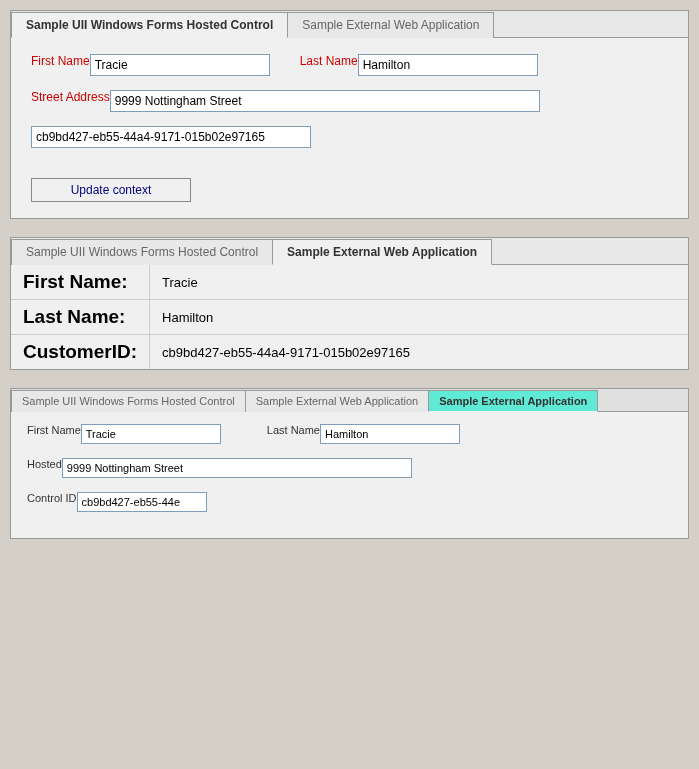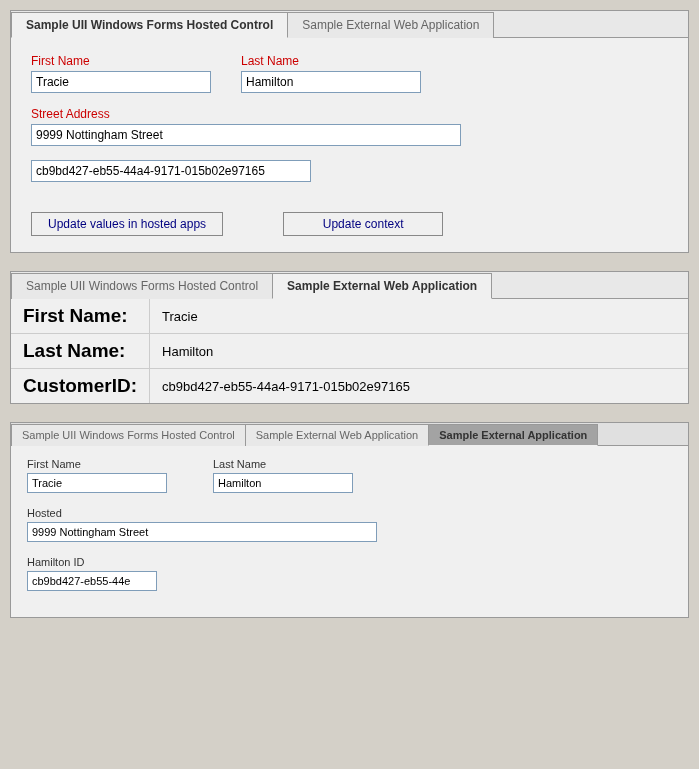--- a/index.html
+++ b/index.html
@@ -56,21 +56,21 @@
     }
 
     .form-row {
       display: flex;
       gap: 30px;
       margin-bottom: 14px;
     }
 
     .form-group {
       display: flex;
-      flex-direction: column;
+      flex-direction: row;
     }
 
     .form-group label {
       color: #cc0000;
       font-size: 12px;
       margin-bottom: 3px;
     }
 
     .form-group input[type="text"] {
       border: 1px solid #7f9db9;
@@ -166,21 +166,21 @@
     .panel3 .tab-bar {
       background: #e0e0e0;
     }
 
     .panel3 .tab {
       font-size: 11px;
       padding: 4px 10px;
     }
 
     .panel3 .tab.active {
-      background: #a3a3a3;
+      background: #5eead4;
     }
   </style>
 </head>
 <body>
 
 <div class="panel">
   <div class="tab-bar">
     <div class="tab active">
       <span>Sample UII Windows Forms Hosted Control</span>
     </div>
@@ -204,21 +204,20 @@
         <label>Street Address</label>
         <input type="text" class="input-street" value="9999 Nottingham Street" style="">
       </div>
     </div>
     <div class="form-row">
       <div class="form-group">
         <input type="text" class="input-id" value="cb9bd427-eb55-44a4-9171-015b02e97165" style="">
       </div>
     </div>
     <div class="button-row">
-      <button class="btn">Update values in hosted apps</button>
       <button class="btn">Update context</button>
     </div>
   </div>
 </div>
 
 <div class="panel">
   <div class="tab-bar">
     <div class="tab inactive">
       <span>Sample UII Windows Forms Hosted Control</span>
     </div>
@@ -270,18 +269,18 @@
       </div>
     </div>
     <div class="form-row">
       <div class="form-group">
         <label>Hosted</label>
         <input type="text" class="panel3-input-address" value="9999 Nottingham Street" style="">
       </div>
     </div>
     <div class="form-row">
       <div class="form-group">
-        <label>Hamilton ID</label>
+        <label>Control ID</label>
         <input type="text" class="panel3-input-custid" value="cb9bd427-eb55-44e" style="">
       </div>
     </div>
   </div>
 </div>
 
 </body></html>

